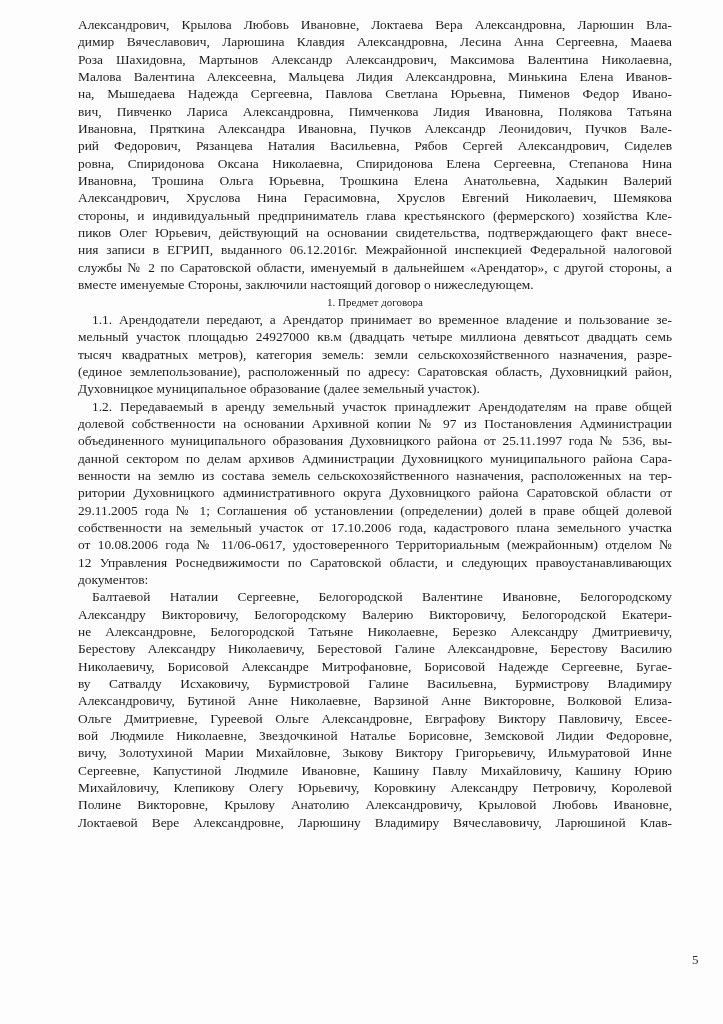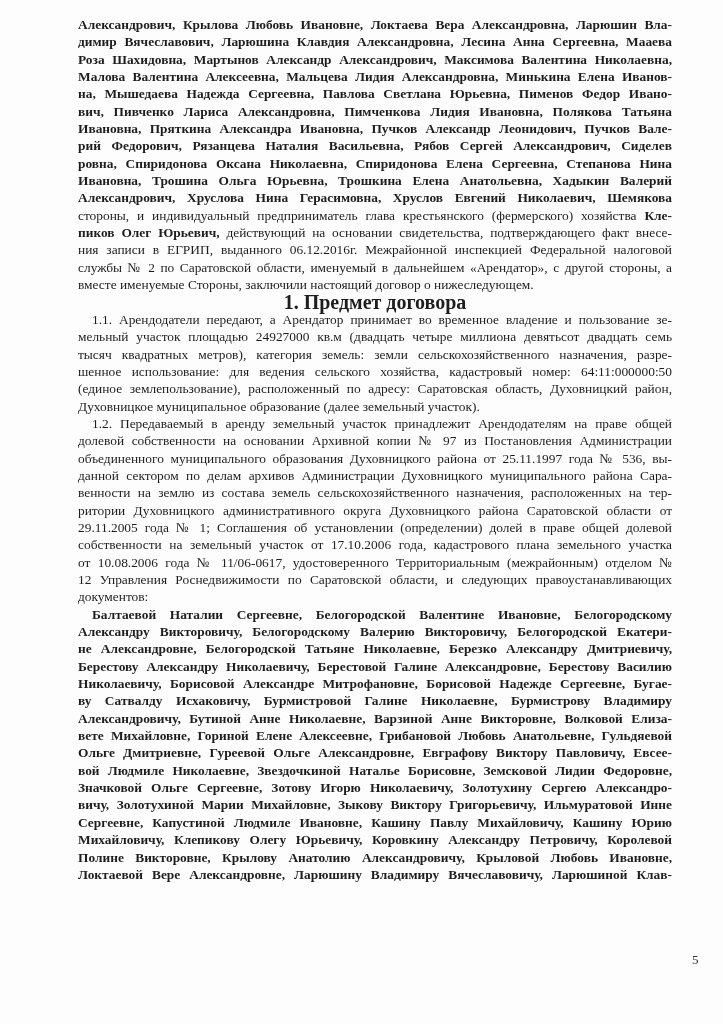--- a/index.html
+++ b/index.html
@@ -5,22 +5,22 @@
   html, body { margin: 0; padding: 0; background: #ffffff; }
   body { width: 723px; height: 1024px; position: relative; overflow: hidden;
          font-family: "Liberation Serif", "DejaVu Serif", serif; color: #1e1e1e; }
   .page { position: absolute; left: 0; top: 0; width: 723px; height: 1024px; background: #fdfdfd; }
   .text-block { position: absolute; left: 78px; top: 16px; width: 594px; }
   .line { height: 17.35px; line-height: 17.35px; font-size: 13.4px; white-space: nowrap;
           text-align: justify; text-align-last: justify; letter-spacing: 0; }
   .line.last { text-align-last: left; }
   .line.center { text-align: center; text-align-last: center; }
   .line.indent { padding-left: 14px; }
-  .b { font-weight: bold; }
-  .heading { font-weight: bold; font-size: 20px; }
+  .b { font-weight: normal; }
+  .heading { font-weight: bold; font-size: 11px; }
   .page-number { position: absolute; left: 692px; top: 952px; font-size: 13px; color: #333; }
 </style>
 </head>
 <body>
 
 <div class="page">
   <div class="text-block" id="text-block">
       <div class="line"><span class="b">Александрович, </span><span class="b">Крылова Любовь Ивановне, Локтаева Вера Александровна, Ларюшин Вла-</span></div>
       <div class="line"><span class="b">димир Вячеславович, Ларюшина Клавдия Александровна, Лесина Анна Сергеевна, Мааева</span></div>
       <div class="line"><span class="b">Роза Шахидовна, Мартынов Александр Александрович, Максимова Валентина Николаевна,</span></div>
@@ -34,45 +34,42 @@
       <div class="line"><span class="b">Александрович, Хруслова Нина Герасимовна, Хруслов Евгений Николаевич, Шемякова</span></div>
       <div class="line"><span>стороны, и индивидуальный предприниматель глава крестьянского (фермерского) хозяйства </span><span class="b">Кле-</span></div>
       <div class="line"><span class="b">пиков Олег Юрьевич,</span><span> действующий на основании свидетельства, подтверждающего факт внесе-</span></div>
       <div class="line"><span>ния записи в ЕГРИП, выданного 06.12.2016г. Межрайонной инспекцией Федеральной налоговой</span></div>
       <div class="line"><span>службы № 2 по Саратовской области, именуемый в дальнейшем «Арендатор», с другой стороны, а</span></div>
       <div class="line last"><span>вместе именуемые Стороны, заключили настоящий договор о нижеследующем.</span></div>
       <div class="line center heading"><span class="b">1.  Предмет договора</span></div>
       <div class="line indent"><span>1.1. Арендодатели передают, а Арендатор принимает во временное владение и пользование зе-</span></div>
       <div class="line"><span>мельный участок площадью 24927000 кв.м (двадцать четыре миллиона девятьсот двадцать семь</span></div>
       <div class="line"><span>тысяч квадратных метров), категория земель: земли сельскохозяйственного назначения, разре-</span></div>
-      <div class="line"><span>шенное использование: для ведения сельского хозяйства, кадастровый номер: 64:11:000000:50</span></div>
       <div class="line"><span>(единое землепользование), расположенный по адресу: Саратовская область, Духовницкий район,</span></div>
       <div class="line last"><span>Духовницкое муниципальное образование (далее земельный участок).</span></div>
       <div class="line indent"><span>1.2. Передаваемый в аренду земельный участок принадлежит Арендодателям на праве общей</span></div>
       <div class="line"><span>долевой собственности на основании  Архивной копии № 97 из Постановления Администрации</span></div>
       <div class="line"><span>объединенного муниципального образования Духовницкого района от 25.11.1997 года № 536, вы-</span></div>
       <div class="line"><span>данной сектором по делам архивов Администрации Духовницкого муниципального района Сара-</span></div>
       <div class="line"><span>венности на землю из состава земель сельскохозяйственного назначения, расположенных на тер-</span></div>
       <div class="line"><span>ритории Духовницкого административного округа Духовницкого района Саратовской области от</span></div>
       <div class="line"><span>29.11.2005 года № 1; Соглашения об установлении (определении) долей в праве общей долевой</span></div>
       <div class="line"><span>собственности на земельный участок от 17.10.2006 года, кадастрового плана земельного участка</span></div>
       <div class="line"><span>от 10.08.2006 года № 11/06-0617, удостоверенного Территориальным (межрайонным) отделом №</span></div>
       <div class="line"><span>12 Управления Роснедвижимости по Саратовской области, и следующих правоустанавливающих</span></div>
       <div class="line last"><span>документов:</span></div>
       <div class="line indent"><span class="b">Балтаевой Наталии Сергеевне, Белогородской Валентине Ивановне, Белогородскому</span></div>
       <div class="line"><span class="b">Александру Викторовичу, Белогородскому Валерию Викторовичу, Белогородской Екатери-</span></div>
       <div class="line"><span class="b">не Александровне, Белогородской Татьяне Николаевне, Березко Александру Дмитриевичу,</span></div>
       <div class="line"><span class="b">Берестову Александру Николаевичу, Берестовой Галине Александровне, Берестову Василию</span></div>
       <div class="line"><span class="b">Николаевичу, Борисовой Александре Митрофановне, Борисовой Надежде Сергеевне, Бугае-</span></div>
-      <div class="line"><span class="b">ву Сатвалду Исхаковичу, Бурмистровой Галине Николаевне, Бурмистрову Владимиру</span></div>
+      <div class="line"><span class="b">ву Сатвалду Исхаковичу, Бурмистровой Галине Васильевна, Бурмистрову Владимиру</span></div>
       <div class="line"><span class="b">Александровичу, Бутиной Анне Николаевне, Варзиной Анне Викторовне, Волковой Елиза-</span></div>
-      <div class="line"><span class="b">вете Михайловне, Гориной Елене Алексеевне, Грибановой Любовь Анатольевне, Гульдяевой</span></div>
       <div class="line"><span class="b">Ольге Дмитриевне, Гуреевой Ольге Александровне, Евграфову Виктору Павловичу, Евсее-</span></div>
       <div class="line"><span class="b">вой Людмиле Николаевне, Звездочкиной Наталье Борисовне, Земсковой Лидии Федоровне,</span></div>
-      <div class="line"><span class="b">Значковой Ольге Сергеевне, Зотову Игорю Николаевичу, Золотухину Сергею Александро-</span></div>
       <div class="line"><span class="b">вичу, Золотухиной Марии Михайловне, Зыкову Виктору Григорьевичу, Ильмуратовой Инне</span></div>
       <div class="line"><span class="b">Сергеевне, Капустиной Людмиле Ивановне, Кашину Павлу Михайловичу, Кашину Юрию</span></div>
       <div class="line"><span class="b">Михайловичу, Клепикову Олегу Юрьевичу, Коровкину Александру Петровичу, Королевой</span></div>
       <div class="line"><span class="b">Полине Викторовне, Крылову Анатолию Александровичу, Крыловой Любовь Ивановне,</span></div>
       <div class="line"><span class="b">Локтаевой Вере Александровне, Ларюшину Владимиру Вячеславовичу, Ларюшиной Клав-</span></div>
     </div>
   <div class="page-number">5</div>
 </div>
 
 </body></html>

